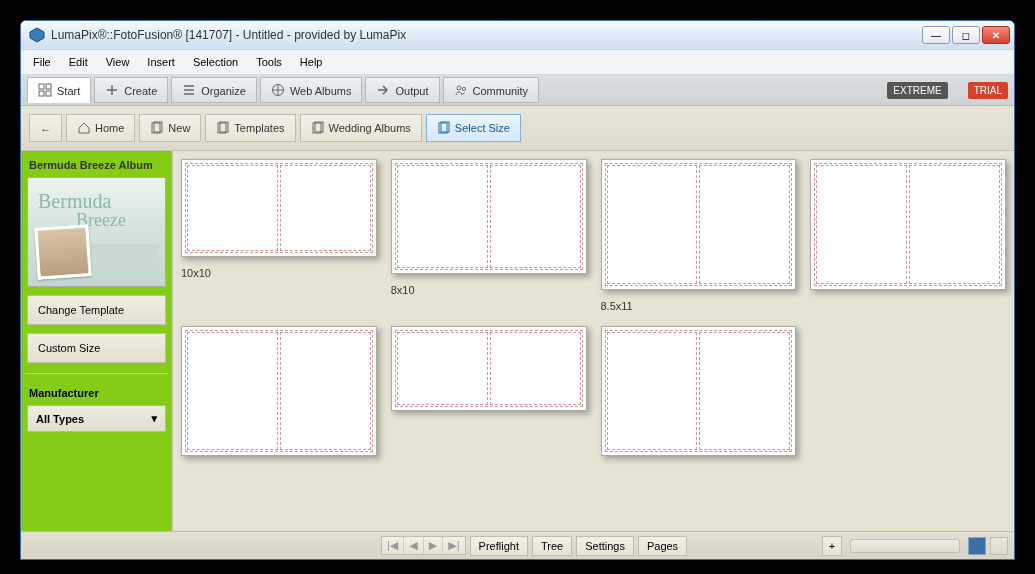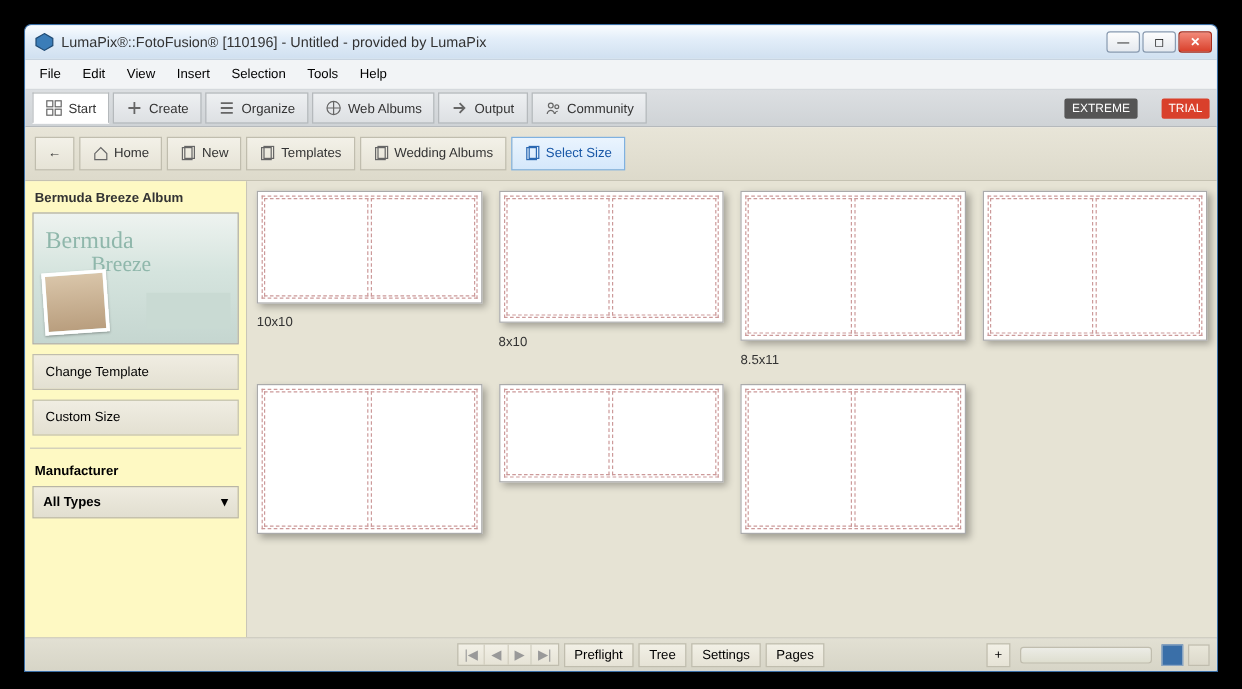--- a/index.html
+++ b/index.html
@@ -127,22 +127,22 @@
   border-color: #7fb1e0;
   color: #1857a6;
   font-weight: normal;
 }
 .content {
   display: flex;
   background: #e6e3d4;
   height: 380px;
 }
 .sidebar {
-  width: 185px;
-  background: #fef9c3;
+  width: 152px;
+  background: #84cc16;
   border-right: 1px solid #c9c6b8;
   padding: 6px;
   display: flex;
   flex-direction: column;
 }
 .sidebar-title {
   font-weight: bold;
   font-size: 11px;
   color: #333;
   padding: 2px 2px 6px;
@@ -299,21 +299,21 @@
 <body>
 
 <div class="window">
 
   <div class="titlebar">
     <span class="app-icon">
       <svg viewBox="0 0 16 16">
           <polygon points="8,1 15,5 15,11 8,15 1,11 1,5" fill="#3b7db8" stroke="#1f4a73" stroke-width="1"></polygon>
         </svg>
     </span>
-    <span class="titlebar-title">LumaPix®::FotoFusion® [110196] - Untitled - provided by LumaPix</span>
+    <span class="titlebar-title">LumaPix®::FotoFusion® [141707] - Untitled - provided by LumaPix</span>
     <div class="win-btns">
       <div class="win-btn">—</div>
       <div class="win-btn">◻</div>
       <div class="win-btn close">✕</div>
     </div>
   </div>
 
   <div class="menubar">
     <span class="menubar-item">File</span>
     <span class="menubar-item">Edit</span>

